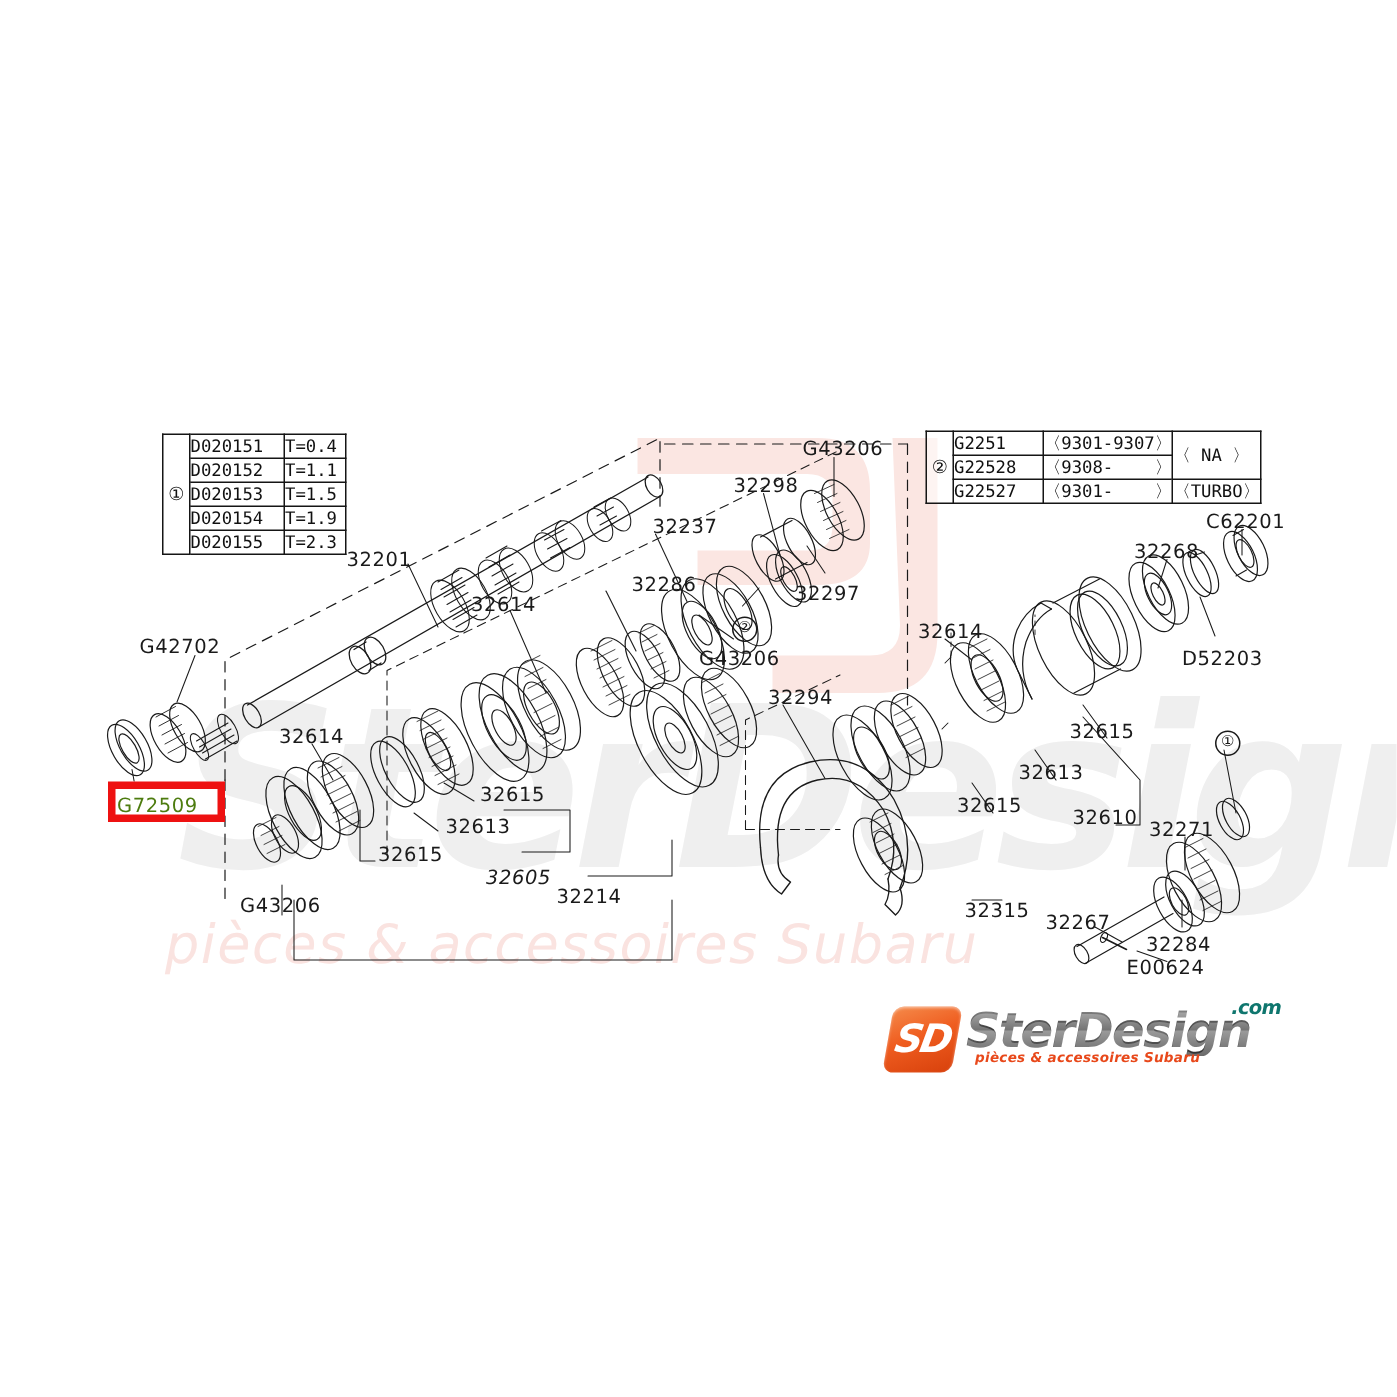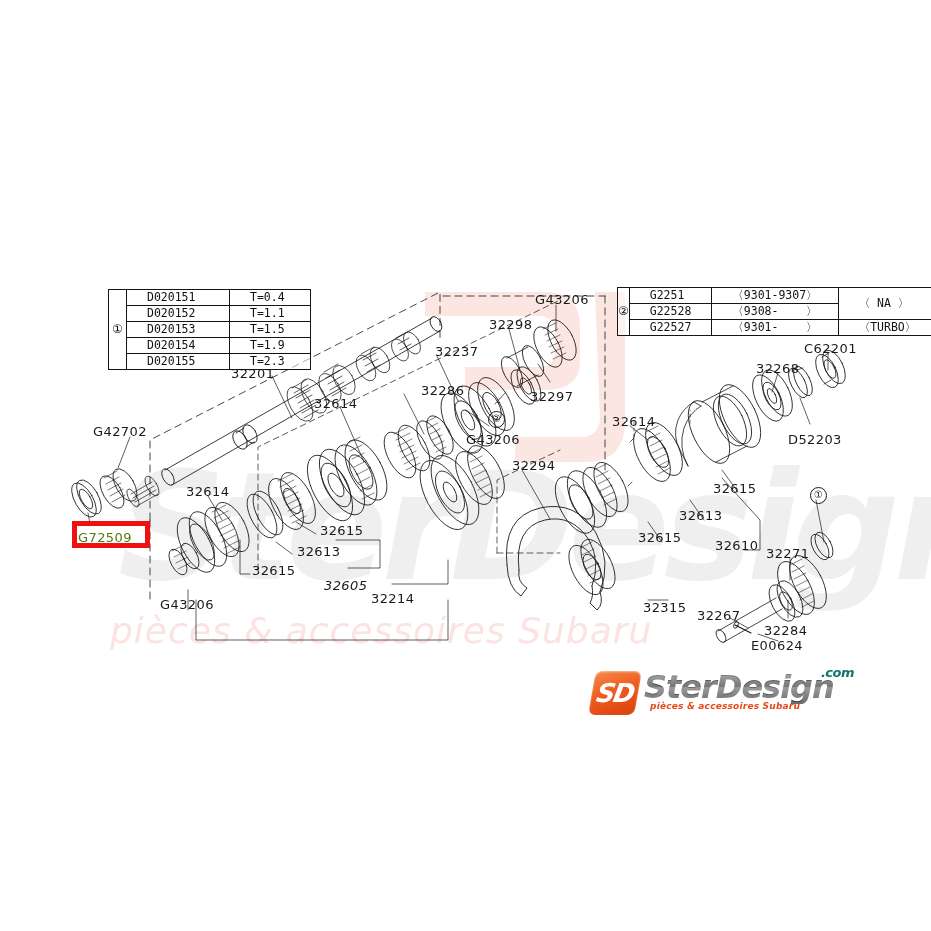--- a/index.html
+++ b/index.html
@@ -34,21 +34,21 @@
 
   
   .ptable{
     position:absolute;
     border-collapse:collapse;
     font-family:"DejaVu Sans Mono","Liberation Mono",monospace;
     font-size:11.5px;color:#111;background:transparent;
   }
   .ptable td{
     border:1px solid #151515;
-    padding:0px 20px;
+    padding:0px 0;
     height:15px;line-height:15px;
     white-space:pre;
     background:rgba(255,255,255,0.55);
   }
   .ptable td.marker{
     border-right:1.6px solid #151515;
     text-align:center;width:17px;padding:0;
     font-family:"DejaVu Sans",sans-serif;font-size:12px;
   }
   #table-left{left:108px;top:289px;}

